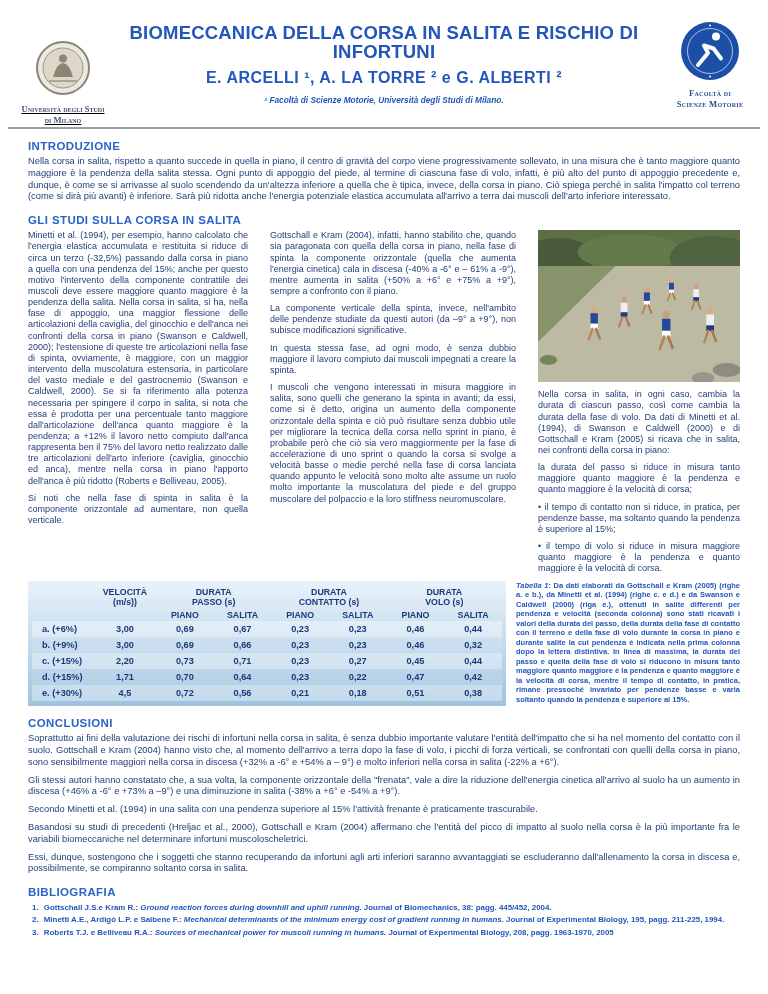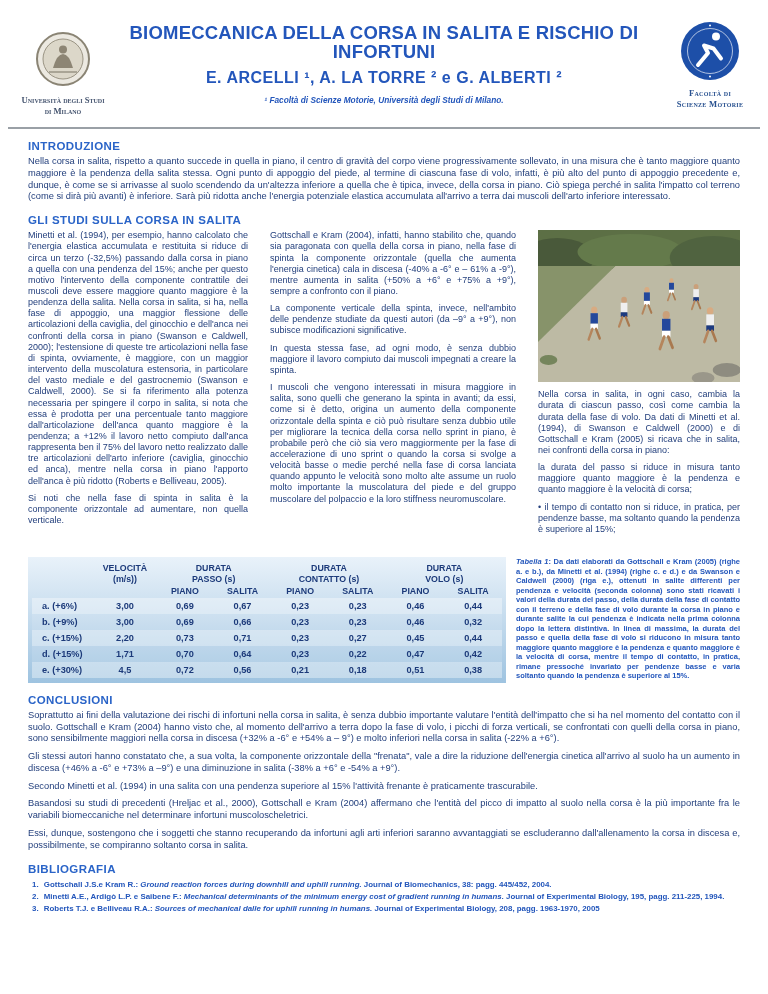--- a/index.html
+++ b/index.html
@@ -5,21 +5,21 @@
   * { box-sizing: border-box; }
   body { margin:0; background:#e8e8e8; }
   .page {
     width:768px; height:994px; margin:0 auto; background:#ffffff;
     overflow:hidden; position:relative;
     font-family:"Liberation Sans", sans-serif;
   }
   
   .header { position:relative; height:112px; }
   .logo-block { position:absolute; text-align:center; }
-  .logo-left { left:18px; top:19px; width:90px; }
+  .logo-left { left:18px; top:28px; width:90px;text-decoration:underline; }
   .logo-right { right:6px; top:8px; width:104px; }
   .logo-caption { font-family:"Liberation Serif", serif; font-variant:small-caps; font-size:8.6px; line-height:1.25; margin-top:2px; font-weight:bold; }
   .logo-left .logo-caption { color:#44536e; }
   .logo-right .logo-caption { color:#27508f; letter-spacing:.3px; }
   .header-center { margin:12px 112px; padding-top:11px; text-align:center; }
   .title { margin:0; font-size:18.5px; font-weight:800; color:#2356bb; letter-spacing:.2px; line-height:1.05; }
   .authors { margin-top:7px; font-size:16px; font-weight:bold; color:#2356bb; letter-spacing:.5px; }
   .affils { margin-top:7px; font-size:8.3px; font-weight:bold; font-style:italic; color:#2356bb; line-height:1.6; }
   .header-rule { border-top:2px solid #9aa0a6; margin:3px 8px 0; }
 
@@ -30,21 +30,21 @@
   .mt6 { margin-top:6px; }
 
   .cols { display:flex; gap:22px; margin-top:2px; }
   .col1 { width:220px; flex:none; }
   .col2 { width:246px; flex:none; }
   .col3 { flex:1; }
   .col-text { color:#24407d; font-size:9px; line-height:1.24; text-align:justify; margin:0 0 6px; }
   .photo { width:100%; height:152px; display:block; margin-bottom:7px; }
 
   
-  .table-zone { display:flex; gap:10px; margin-top:16px; align-items:flex-start; }
+  .table-zone { display:flex; gap:10px; margin-top:0; align-items:flex-start; }
   .table-wrap { width:478px; flex:none; background:linear-gradient(180deg,#e9f2fa 0%,#9ec3e0 100%); padding:5px 4px; }
   table.data { width:100%; border-collapse:collapse; color:#1c3a7a; table-layout:fixed; }
   .data th { font-size:8.8px; font-weight:bold; padding:1px 2px; text-align:center; line-height:1.2; }
   .data td { font-size:9.2px; font-weight:bold; padding:3px 2px; text-align:center; }
   .data td.lbl { text-align:left; padding-left:10px; }
   .data tbody tr:nth-child(odd)  { background:rgba(255,255,255,.38); }
   .data tbody tr:nth-child(even) { background:rgba(255,255,255,.12); }
   .c-lbl { width:62px; } .c-vel { width:62px; }
 
   .tabella-caption { flex:1; font-size:7.5px; font-weight:bold; color:#2356bb; line-height:1.27; text-align:justify; }
@@ -184,20 +184,21 @@
               <circle cx="0" cy="-19" r="3.4" fill="#d8ab82"></circle>
                 <rect x="-4" y="-16" width="8" height="10" fill="#efefef"></rect>
                 <rect x="-4" y="-6" width="8" height="5" fill="#1c3a80"></rect>
               <path d="M-2,-1 L-6,9" stroke="#b5855c" stroke-width="2.6" stroke-linecap="round"></path>
                 <path d="M2,-1 L6,8" stroke="#a9794f" stroke-width="2.6" stroke-linecap="round"></path>
             </g>
           </svg>
           <p class="col-text">Nella corsa in salita, in ogni caso, cambia la durata di ciascun passo, così come cambia la durata della fase di volo. Da dati di Minetti et al. (1994), di Swanson e Caldwell (2000) e di Gottschall e Kram (2005) si ricava che in salita, nei confronti della corsa in piano:</p>
           <p class="col-text">la durata del passo si riduce in misura tanto maggiore quanto maggiore è la pendenza e quanto maggiore è la velocità di corsa;</p>
           <p class="col-text">• il tempo di contatto non si riduce, in pratica, per pendenze basse, ma soltanto quando la pendenza è superiore al 15%;</p>
+          <p class="col-text">• il tempo di volo si riduce in misura maggiore quanto maggiore è la pendenza e quanto maggiore è la velocità di corsa.</p>
         </div>
       </div>
     </section>
 
     <section class="table-zone">
       <div class="table-wrap">
         <table class="data">
           <colgroup>
             <col class="c-lbl">
               <col class="c-vel">
@@ -317,19 +318,19 @@
       </div>
       <div class="bib-item">
         <span class="bib-num">2.</span>
         <span class="bib-auth">Minetti A.E., Ardigò L.P. e Saibene F.:</span>
         <span class="bib-title">Mechanical determinants of the minimum energy cost of gradient running in humans.</span>
         <span class="bib-tail">Journal of Experimental Biology, 195, pagg. 211-225, 1994.</span>
       </div>
       <div class="bib-item">
         <span class="bib-num">3.</span>
         <span class="bib-auth">Roberts T.J. e Belliveau R.A.:</span>
-        <span class="bib-title">Sources of mechanical dalle for uphill running in humans.</span>
+        <span class="bib-title">Sources of mechanical power for muscoli running in humans.</span>
         <span class="bib-tail">Journal of Experimental Biology, 208, pagg. 1963-1970, 2005</span>
       </div>
     </section>
 
   </main>
 </div>
 
 </body></html>

